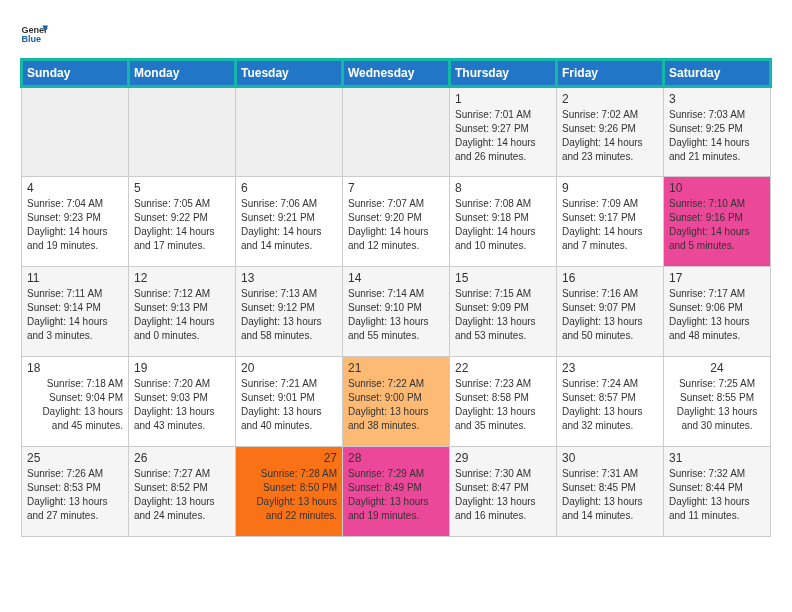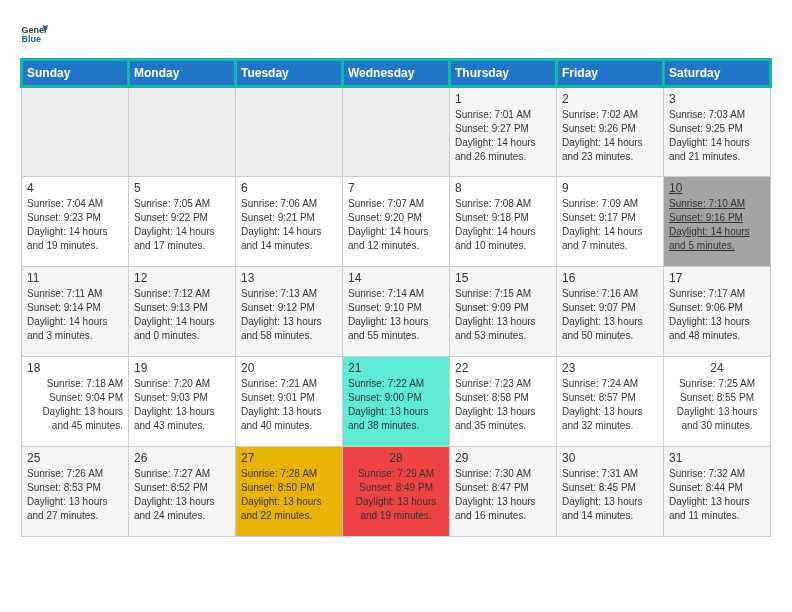--- a/index.html
+++ b/index.html
@@ -180,21 +180,21 @@
 Daylight: 14 hours
 and 10 minutes.</div>
         </td>
         <td style="background: rgb(255, 255, 255);">
           <span class="day-num">9</span>
           <div class="day-info" style="white-space: pre-line;">Sunrise: 7:09 AM
 Sunset: 9:17 PM
 Daylight: 14 hours
 and 7 minutes.</div>
         </td>
-        <td style="background: #a3a3a3; text-decoration: underline;">
+        <td style="background: #ec4899;">
           <span class="day-num">10</span>
           <div class="day-info" style="white-space: pre-line;">Sunrise: 7:10 AM
 Sunset: 9:16 PM
 Daylight: 14 hours
 and 5 minutes.</div>
         </td>
       </tr>
       <tr>
         <td style="background: rgb(245, 245, 245);">
           <span class="day-num">11</span>
@@ -261,21 +261,21 @@
 Daylight: 13 hours
 and 43 minutes.</div>
         </td>
         <td style="background: rgb(255, 255, 255);">
           <span class="day-num">20</span>
           <div class="day-info" style="white-space: pre-line;">Sunrise: 7:21 AM
 Sunset: 9:01 PM
 Daylight: 13 hours
 and 40 minutes.</div>
         </td>
-        <td style="background: #5eead4;">
+        <td style="background: #fdba74;">
           <span class="day-num">21</span>
           <div class="day-info" style="white-space: pre-line;">Sunrise: 7:22 AM
 Sunset: 9:00 PM
 Daylight: 13 hours
 and 38 minutes.</div>
         </td>
         <td style="background: rgb(255, 255, 255);">
           <span class="day-num">22</span>
           <div class="day-info" style="white-space: pre-line;">Sunrise: 7:23 AM
 Sunset: 8:58 PM
@@ -305,28 +305,28 @@
 Daylight: 13 hours
 and 27 minutes.</div>
         </td>
         <td style="background: rgb(245, 245, 245);">
           <span class="day-num">26</span>
           <div class="day-info" style="white-space: pre-line;">Sunrise: 7:27 AM
 Sunset: 8:52 PM
 Daylight: 13 hours
 and 24 minutes.</div>
         </td>
-        <td style="background: #eab308;">
+        <td style="background: #f97316; text-align: right;">
           <span class="day-num">27</span>
           <div class="day-info" style="white-space: pre-line;">Sunrise: 7:28 AM
 Sunset: 8:50 PM
 Daylight: 13 hours
 and 22 minutes.</div>
         </td>
-        <td style="background: #ef4444; text-align: center;">
+        <td style="background: #ec4899;">
           <span class="day-num">28</span>
           <div class="day-info" style="white-space: pre-line;">Sunrise: 7:29 AM
 Sunset: 8:49 PM
 Daylight: 13 hours
 and 19 minutes.</div>
         </td>
         <td style="background: rgb(245, 245, 245);">
           <span class="day-num">29</span>
           <div class="day-info" style="white-space: pre-line;">Sunrise: 7:30 AM
 Sunset: 8:47 PM

